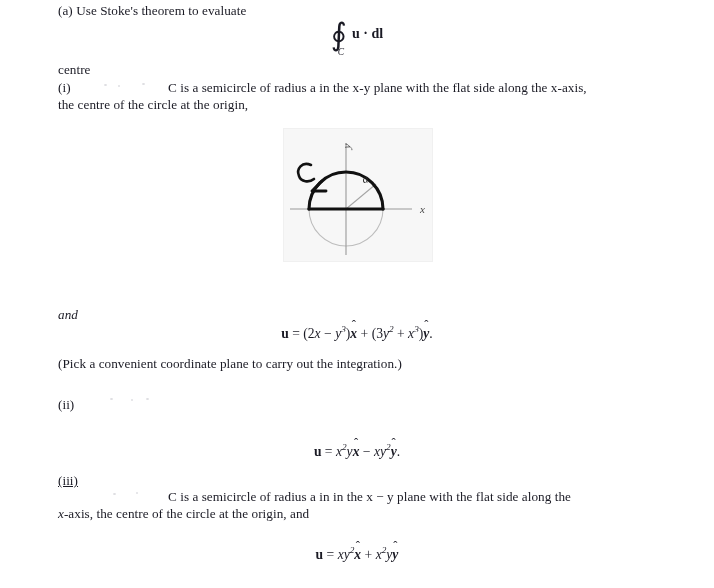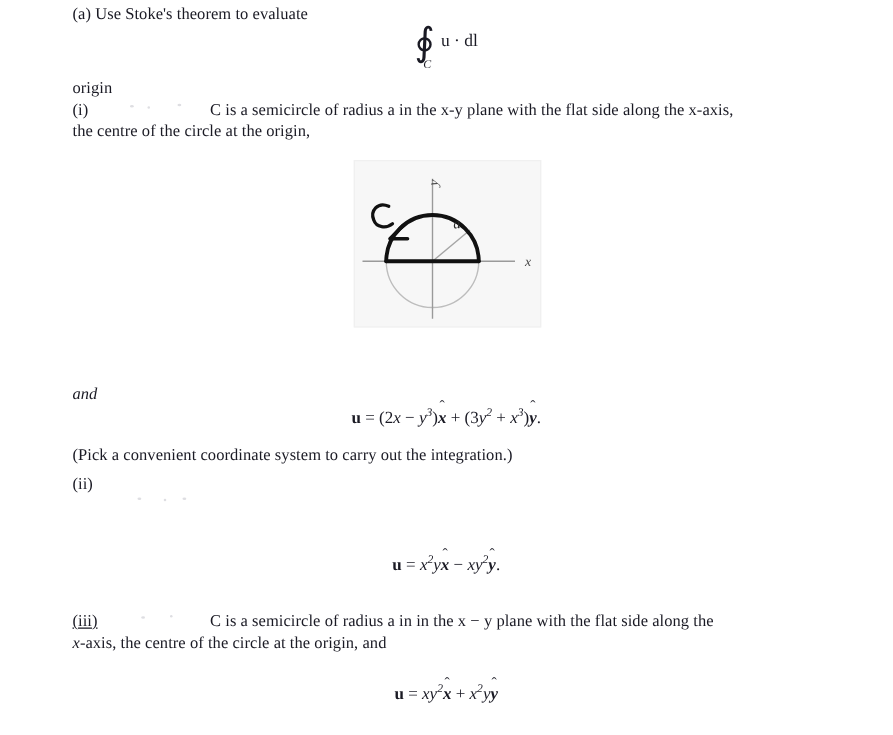--- a/index.html
+++ b/index.html
@@ -72,21 +72,21 @@
     left: 7px;
     bottom: -7px;
     font-size: 9.5px;
     font-style: italic;
     font-family: "Liberation Serif", serif;
   }
   .int-body {
     display: inline-block;
     vertical-align: middle;
     font-size: 14px;
-    font-weight: normal;
+    font-weight: bold;
     margin-left: 5px;
   }
 
   
   .hatted {
     display: inline-block;
     position: relative;
     font-weight: bold;
   }
   .hatted > .caret {
@@ -124,21 +124,21 @@
     <span>Use Stoke's theorem to evaluate</span>
   </div>
 
   <div class="integral-block" style="top:18px;">
     <span class="oint">
       <span>∮</span>
       <span class="oint-sub">C</span>
     </span><span class="int-body"><span>u</span><span style="font-weight:normal;"> </span><span>·</span> <span>dl</span></span>
   </div>
 
-  <div class="line" style="left:58px; top:61px;">origin</div>
+  <div class="line" style="left:58px; top:61px;">centre</div>
 
   <div class="line" style="left:58px; top:79px;">(i)</div>
   <div class="speckle" style="left:104px; top:84px; width:3px; height:2px;"></div>
   <div class="speckle" style="left:118px; top:85px; width:2px; height:2px;"></div>
   <div class="speckle" style="left:142px; top:83px; width:3px; height:2px;"></div>
   <div class="line" style="left:58px; top:96px;">the centre of the circle at the origin,</div>
   <div class="line" style="left:168px; top:79px;">C is a semicircle of radius a in the x-y plane with the flat side along the x-axis,</div>
 
   <div class="figure-wrap" style="left:283px; top:128px; width:148px; height:132px;">
     <svg width="148" height="132" viewBox="0 0 148 132">
@@ -173,36 +173,36 @@
     <span>=</span>
     <span>(</span><span>2</span><i class="v">x</i>
     <span>−</span>
     <i class="v">y</i><sup class="m">3</sup><span>)</span><span class="hatted"><span class="caret">ˆ</span><i class="v">x</i></span>
     <span>+</span>
     <span>(</span><span>3</span><i class="v">y</i><sup class="m">2</sup>
     <span>+</span>
     <i class="v">x</i><sup class="m">3</sup><span>)</span><span class="hatted"><span class="caret">ˆ</span><i class="v">y</i></span><span>.</span>
   </div>
 
-  <div class="line" style="left:58px; top:355px;">(Pick a convenient coordinate system to carry out the integration.)</div>
-
-  <div class="line" style="left:58px; top:378px;">(ii)</div>
+  <div class="line" style="left:58px; top:355px;">(Pick a convenient coordinate plane to carry out the integration.)</div>
+
+  <div class="line" style="left:58px; top:396px;">(ii)</div>
   <div class="speckle" style="left:110px; top:398px; width:3px; height:2px;"></div>
   <div class="speckle" style="left:131px; top:399px; width:2px; height:2px;"></div>
   <div class="speckle" style="left:146px; top:398px; width:3px; height:2px;"></div>
 
   <div class="eq" style="top:444px;">
     <span class="bold">u</span>
     <span>=</span>
     <i class="v">x</i><sup class="m">2</sup><i class="v">y</i><span class="hatted"><span class="caret">ˆ</span><i class="v">x</i></span>
     <span>−</span>
     <i class="v">x</i><i class="v">y</i><sup class="m">2</sup><span class="hatted"><span class="caret">ˆ</span><i class="v">y</i></span><span>.</span>
   </div>
 
-  <div class="line" style="left:58px; top:488px;text-decoration:underline;">(iii)</div>
+  <div class="line" style="left:58px; top:472px;text-decoration:underline;">(iii)</div>
   <div class="speckle" style="left:113px; top:493px; width:3px; height:2px;"></div>
   <div class="speckle" style="left:136px; top:492px; width:2px; height:2px;"></div>
   <div class="line" style="left:58px; top:505px;"><i class="v">x</i><span>-axis, the centre of the circle at the origin, and</span></div>
   <div class="line" style="left:168px; top:488px;">C is a semicircle of radius a in in the x − y plane with the flat side along the</div>
 
   <div class="eq" style="top:547px;">
     <span class="bold">u</span>
     <span>=</span>
     <i class="v">x</i><i class="v">y</i><sup class="m">2</sup><span class="hatted"><span class="caret">ˆ</span><i class="v">x</i></span>
     <span>+</span>

